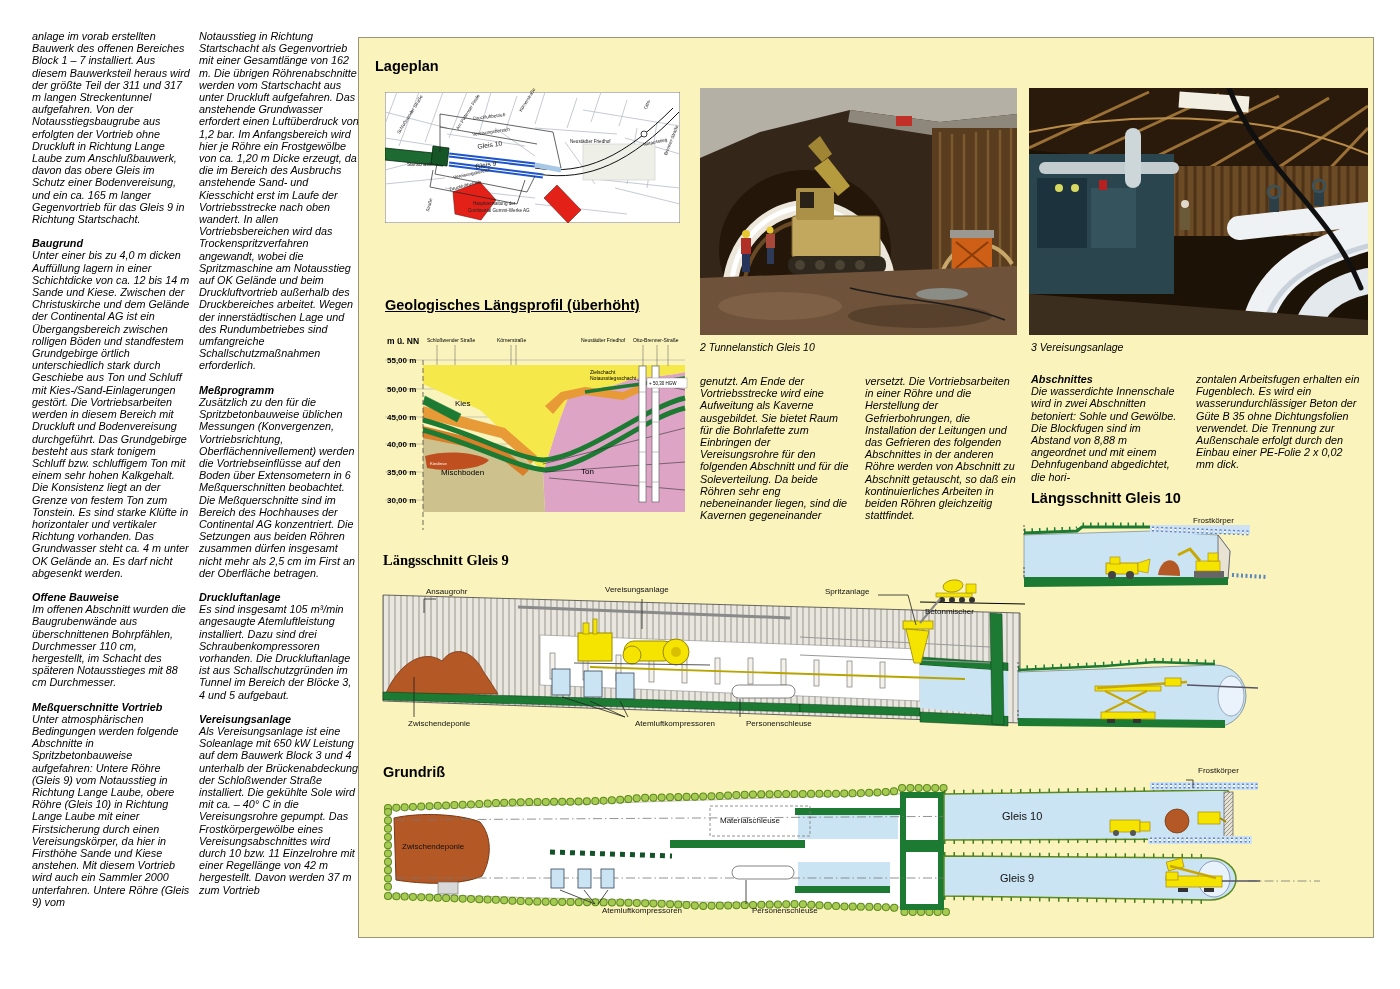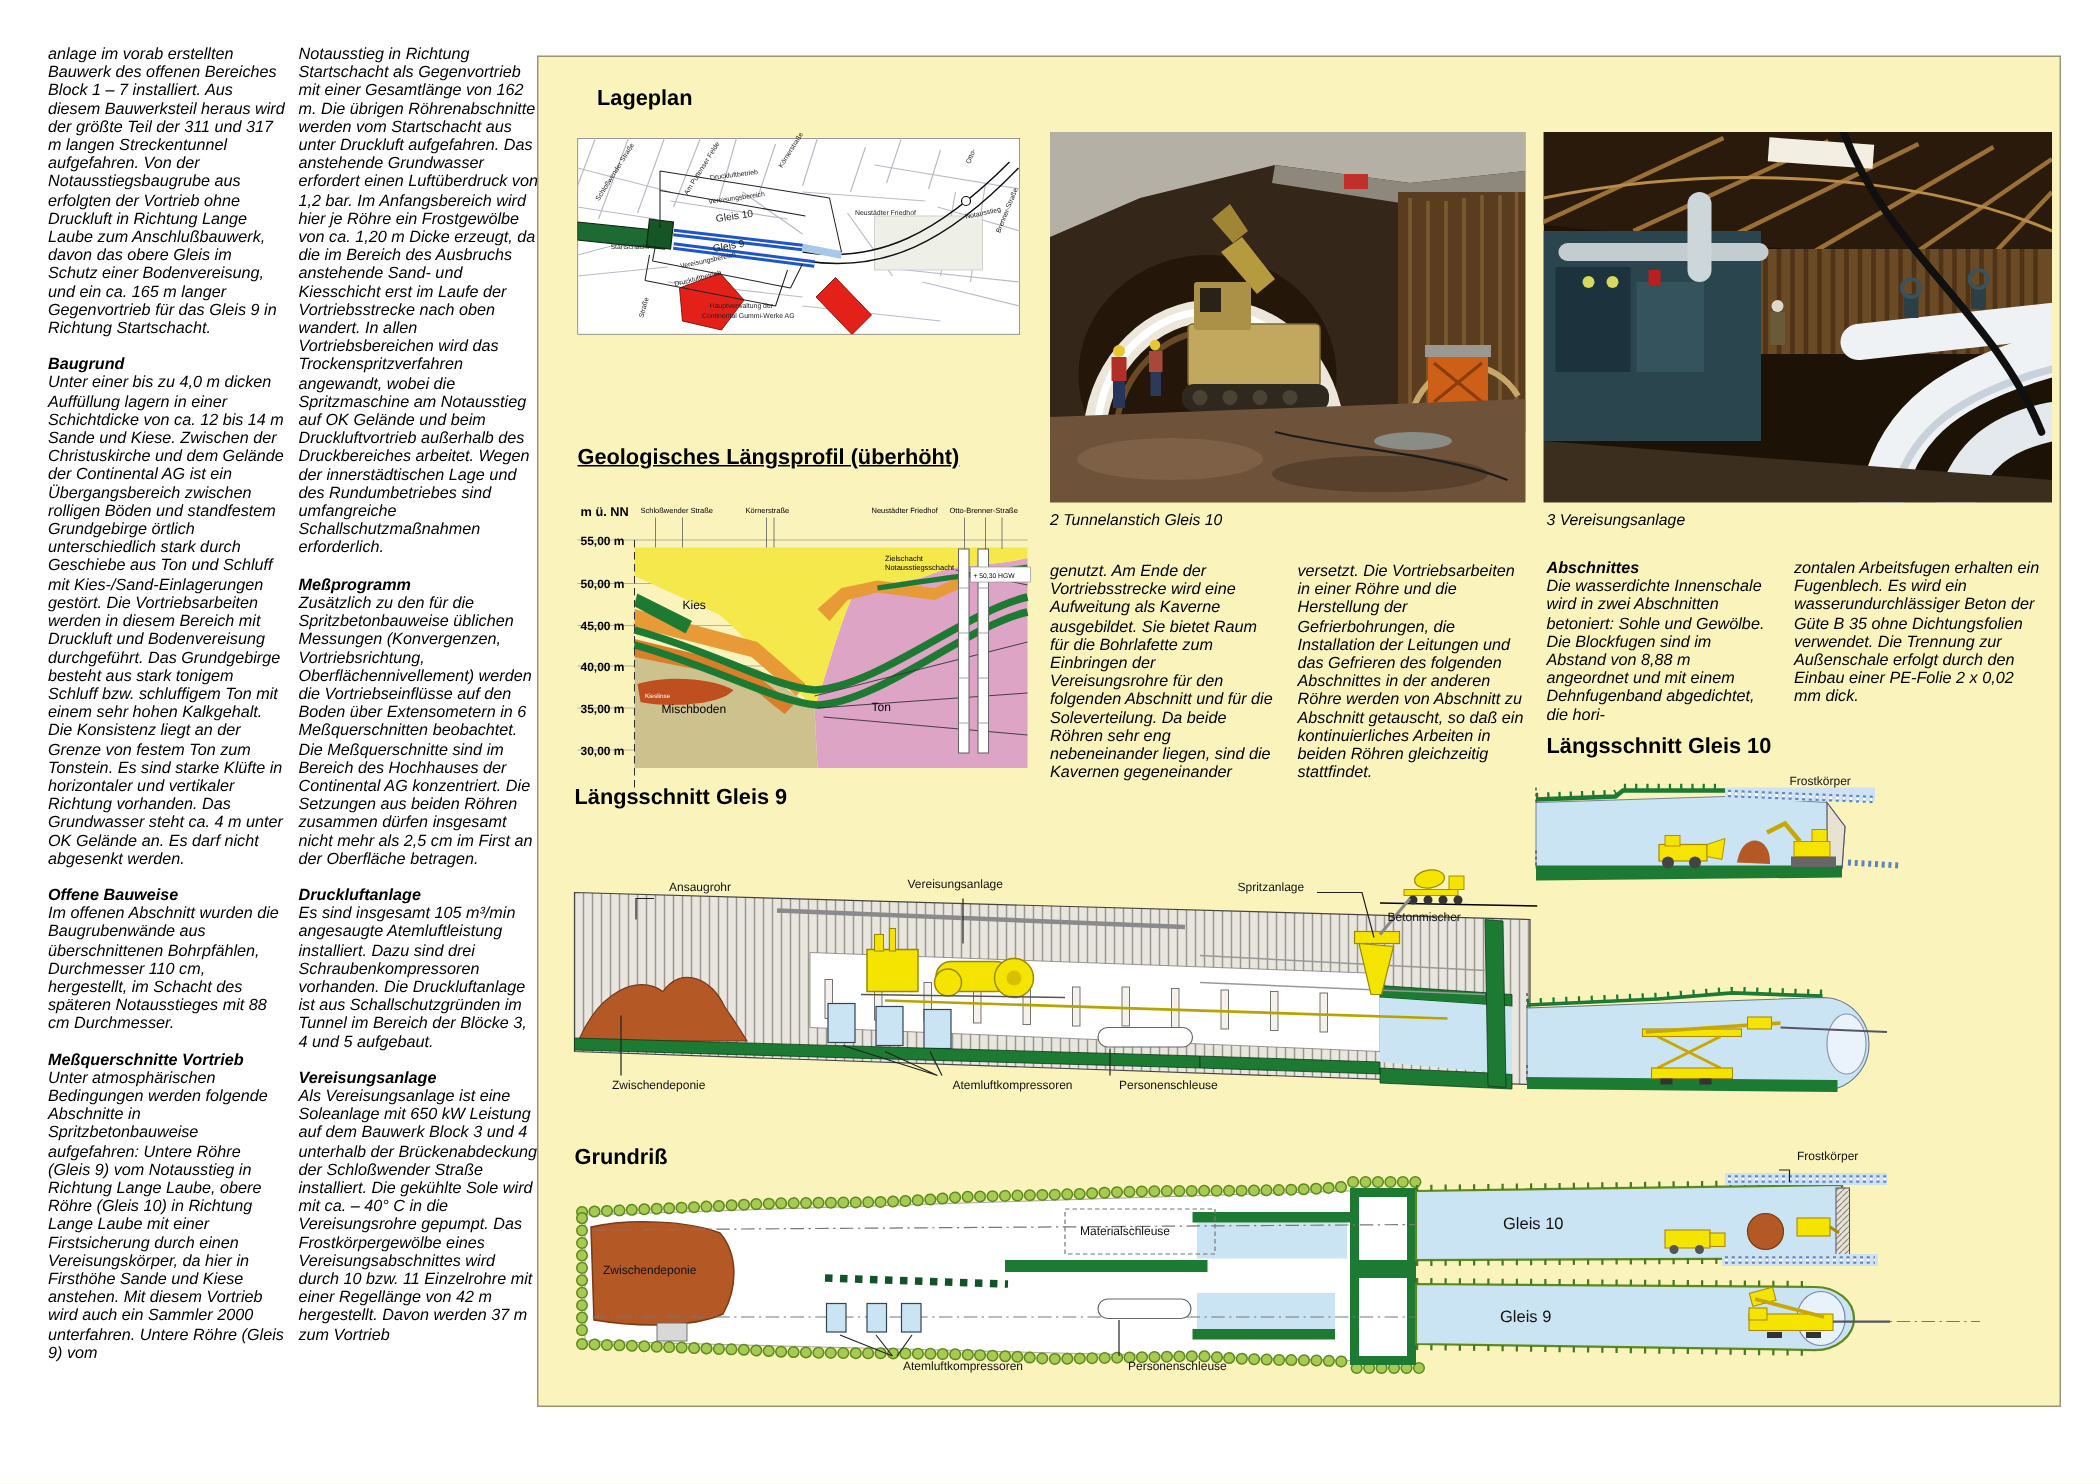--- a/index.html
+++ b/index.html
@@ -37,23 +37,23 @@
   <h4>Meßprogramm</h4>
   <p>Zusätzlich zu den für die Spritzbetonbauweise üblichen Messungen (Konvergenzen, Vortriebsrichtung, Oberflächennivellement) werden die Vortriebseinflüsse auf den Boden über Extensometern in 6 Meßquerschnitten beobachtet. Die Meßquerschnitte sind im Bereich des Hochhauses der Continental AG konzentriert. Die Setzungen aus beiden Röhren zusammen dürfen insgesamt nicht mehr als 2,5 cm im First an der Oberfläche betragen.</p>
   <h4>Druckluftanlage</h4>
   <p>Es sind insgesamt 105 m³/min angesaugte Atemluftleistung installiert. Dazu sind drei Schraubenkompressoren vorhanden. Die Druckluftanlage ist aus Schallschutzgründen im Tunnel im Bereich der Blöcke 3, 4 und 5 aufgebaut.</p>
   <h4>Vereisungsanlage</h4>
   <p>Als Vereisungsanlage ist eine Soleanlage mit 650 kW Leistung auf dem Bauwerk Block 3 und 4 unterhalb der Brückenabdeckung der Schloßwender Straße installiert. Die gekühlte Sole wird mit ca. – 40° C in die Vereisungsrohre gepumpt. Das Frostkörpergewölbe eines Vereisungsabschnittes wird durch 10 bzw. 11 Einzelrohre mit einer Regellänge von 42 m hergestellt. Davon werden 37 m zum Vortrieb</p>
 </div>
 
 <div class="abs panel" style="left:358px;top:37px;width:1016px;height:901px;"></div>
 
-<div class="abs h1" style="left:398px;top:58px;text-align:center;">Lageplan</div>
+<div class="abs h1" style="left:375px;top:58px;text-align:center;">Lageplan</div>
 <div class="abs h1" style="left:385px;top:297px;text-decoration:underline;">Geologisches Längsprofil (überhöht)</div>
-<div class="abs h1" style="left:383px;top:524px;">Längsschnitt Gleis 9</div>
+<div class="abs h1" style="left:383px;top:552px;font-family:Liberation Serif, serif;">Längsschnitt Gleis 9</div>
 <div class="abs h1" style="left:1031px;top:490px;">Längsschnitt Gleis 10</div>
 <div class="abs h1" style="left:383px;top:764px;">Grundriß</div>
 
 <div class="abs" style="left:385px;top:92px;width:295px;height:131px;">
   <svg width="295" height="131" viewBox="0 0 295 131">
     <rect x="0" y="0" width="295" height="131" fill="#ffffff" stroke="#555" stroke-width="0.8"></rect>
 
     <g stroke="#b9bcc8" stroke-width="0.8" fill="none">
       <path d="M12,0 L0,32 M34,0 L14,54 M58,0 L40,50 M82,0 L64,46 M106,0 L94,42 M132,4 L120,40 M160,0 L150,32 M192,6 L182,36 M216,0 L206,30 M242,8 L234,34"></path>
       <path d="M0,20 L62,36 M0,46 L52,54 M62,42 L140,54 M150,36 L232,42 M198,18 L295,34 M0,92 L60,86 M60,96 L150,106 M150,112 L242,122 M200,86 L295,96 M240,46 L295,62 M252,36 L242,92 M272,30 L262,96 M230,96 L295,112 M30,70 L0,78 M110,36 L150,64 M180,50 L210,92"></path>
@@ -354,21 +354,21 @@
 
     <g stroke="#222" stroke-width="0.8" fill="none">
       <polyline points="56,26 44,26 44,40"></polyline>
       <line x1="262" y1="26" x2="262" y2="56"></line>
       <polyline points="498,22 528,22 536,52"></polyline>
       <line x1="34" y1="144" x2="34" y2="104"></line>
       <path d="M245,144 L182,124 M245,144 L210,128 M248,144 L240,128"></path>
       <line x1="360" y1="144" x2="360" y2="126"></line>
     </g>
   </svg>
-  <div class="dlbl" style="left:66px;top:14px;">Ansaugrohr</div>
+  <div class="dlbl" style="left:46px;top:14px;">Ansaugrohr</div>
   <div class="dlbl" style="left:225px;top:12px;">Vereisungsanlage</div>
   <div class="dlbl" style="left:445px;top:14px;">Spritzanlage</div>
   <div class="dlbl" style="left:545px;top:-1px;margin-top:35px;">Betonmischer</div>
   <div class="dlbl" style="left:28px;top:146px;">Zwischendeponie</div>
   <div class="dlbl" style="left:255px;top:146px;">Atemluftkompressoren</div>
   <div class="dlbl" style="left:366px;top:146px;">Personenschleuse</div>
 </div>
 
 <div class="abs" style="left:1022px;top:505px;width:255px;height:100px;">
   <svg width="255" height="100" viewBox="0 0 255 100">

